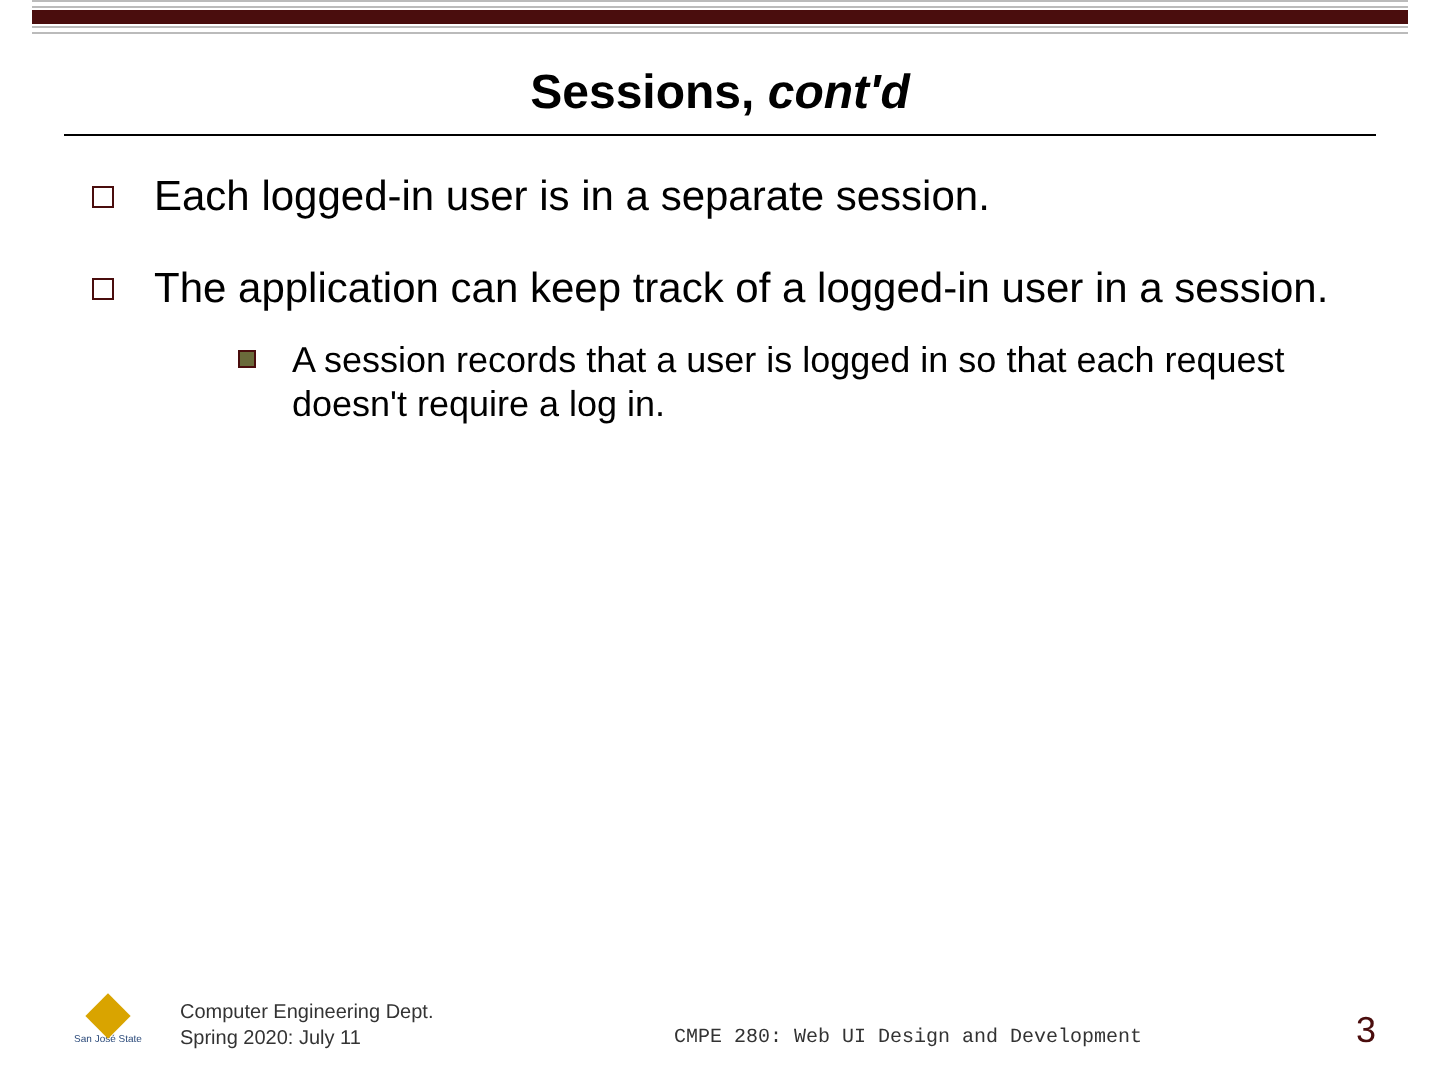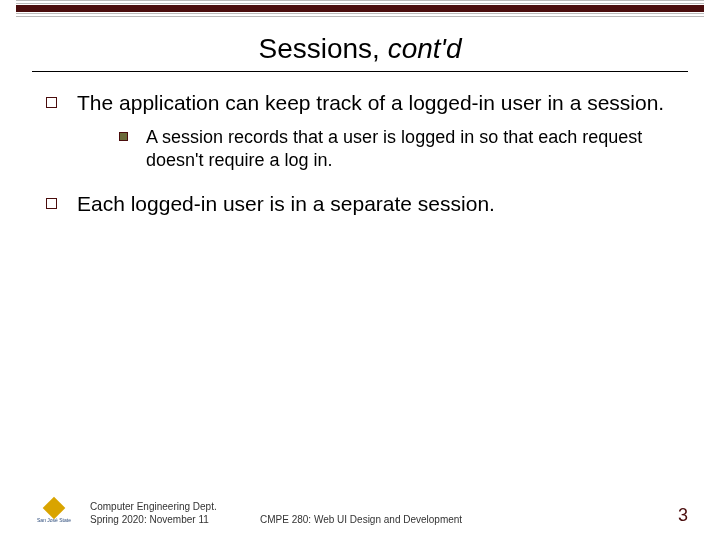--- a/index.html
+++ b/index.html
@@ -12,24 +12,24 @@
     flex-direction: column;
   }
   .top-band {
     margin: 0 16px;
   }
   .band-line { height:1px; background:#bbb; }
   .band-dark { height:7px; background:#4a0d0d; }
 
   .title {
     text-align: center;
-    font-size: 28px;
+    font-size: 24px;
     margin-top: 16px;
     color: #000;
-    font-weight: normal;
+    font-weight: bold;
   }
   .title .it { font-style: italic; }
   .under {
     margin: 6px 32px 0 32px;
     height: 1px;
     background: #000;
   }
   .body {
     flex: 1;
     padding: 18px 46px 0 46px;
@@ -79,21 +79,21 @@
   }
   .logo .sq {
     width:16px; height:16px; background:#d9a400;
     transform: rotate(45deg);
     margin-bottom:2px;
   }
   .logo .lt {
     font-size:5px; color:#2b4a7a; text-align:center; line-height:1;
   }
   .footer .col1 { width: 170px; line-height:1.25; }
-  .footer .col2 { flex:1; text-align:left; line-height:1.25; }
+  .footer .col2 { flex:1; text-align:center; line-height:1.25;font-family:Liberation Mono, monospace; }
   .footer .pg   { width: 40px; text-align:right; font-size:18px; color:#4a0d0d; }
 </style>
 </head>
 <body>
 
 <div class="slide">
 
   <div class="top-band">
     <div class="band-line"></div>
     <div class="band-line" style="margin-top:2px"></div>
@@ -104,45 +104,45 @@
 
   <h1 class="title">
     <span>Sessions, </span><span class="it">cont'd</span>
   </h1>
   <div class="under"></div>
 
   <div class="body">
 
     <div class="lvl1">
       <div class="bullet"></div>
+      <div class="txt">Each logged-in user is in a separate session.</div>
+    </div>
+
+    <div class="lvl1">
+      <div class="bullet"></div>
       <div class="txt">
         <span>The application can keep track of a logged-in user in a session.</span>
         <div class="lvl2">
           <div class="bullet"></div>
           <div class="txt">A session records that a user is logged in so that each request doesn't require a log in.</div>
         </div>
       </div>
-    </div>
-
-    <div class="lvl1">
-      <div class="bullet"></div>
-      <div class="txt">Each logged-in user is in a separate session.</div>
     </div>
 
 
   </div>
 
   <div class="footer">
     <div class="logo">
       <div class="sq"></div>
       <div class="lt">San José State</div>
     </div>
     <div class="col1">
       <div>Computer Engineering Dept.</div>
-      <div>Spring 2020: November 11</div>
+      <div>Spring 2020: July 11</div>
     </div>
     <div class="col2">
       <div>CMPE 280: Web UI Design and Development</div>
     </div>
     <div class="pg">3</div>
   </div>
 
 </div>
 
 </body></html>

